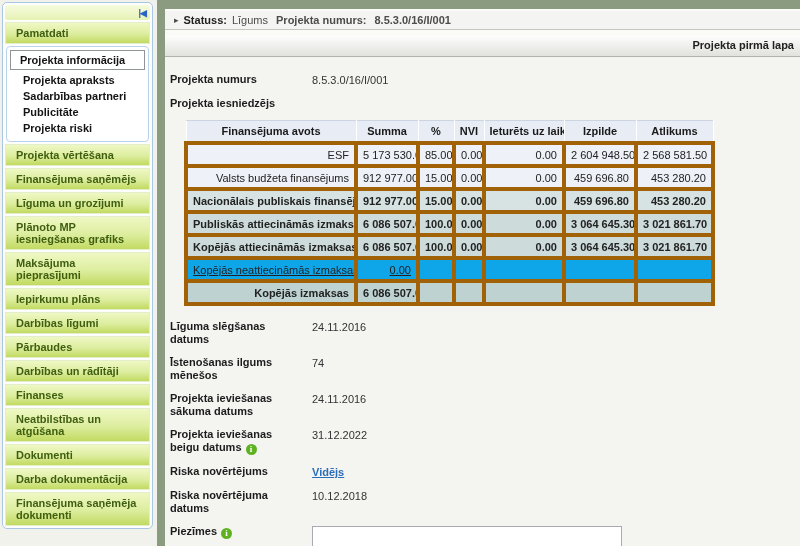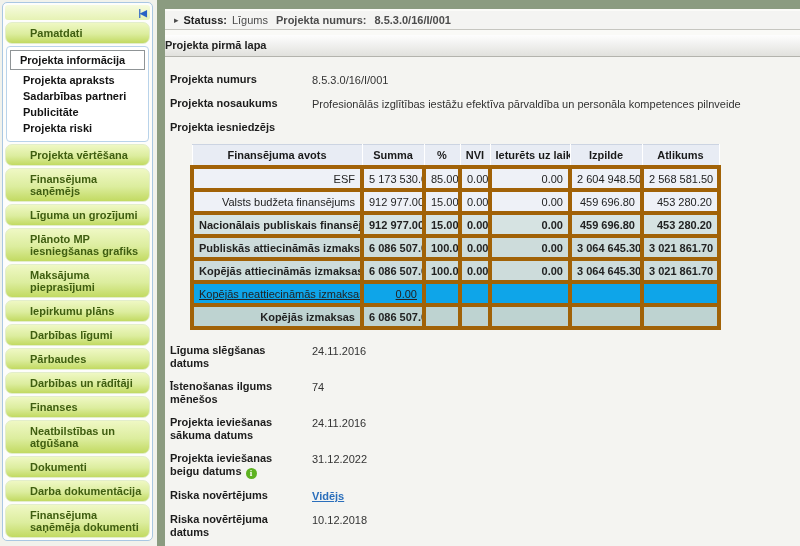--- a/index.html
+++ b/index.html
@@ -7,53 +7,53 @@
   body { font-family:"Liberation Sans", sans-serif; font-size:11px; background:#eef0e9; }
   .page { display:flex; width:800px; height:546px; }
 
   
   .sidebar-col { width:157px; flex:0 0 157px; background:#f1f2ec; padding:2px 4px 0 2px; }
   .sidebar-panel { background:#fdfdfb; border:1px solid #a9c7e2; border-radius:5px; padding:2px; }
   .collapse-bar { height:15px; background:linear-gradient(to bottom,#f6fbdf,#e6f2b4);
                   border-radius:3px; text-align:right; padding:0 4px; line-height:14px; }
   .collapse-icon { color:#2a62c5; font-weight:bold; font-size:9px; cursor:pointer; letter-spacing:-1px; }
   .menu-section { background:linear-gradient(to bottom,#eff8c4 0%,#dced9e 55%,#c2da62 100%);
-                  color:#3f5e10; font-weight:bold; padding:4px 6px 4px 24px; margin-top:2px;
-                  border:1px solid #e3eecb; border-radius:7px; line-height:12px; cursor:pointer; }
+                  color:#3f5e10; font-weight:bold; padding:4px 6px 4px 10px; margin-top:2px;
+                  border:1px solid #e3eecb; border-radius:0; line-height:12px; cursor:pointer; }
   .submenu { background:#fff; border:1px solid #b9d3ea; border-radius:4px; margin:2px 1px; padding:3px 3px 5px 3px; }
   .submenu-item { font-weight:bold; color:#141414; padding:2px 4px 2px 13px; line-height:12px; cursor:pointer; }
   .submenu-item.active { background:#fff; border:1px solid #8f9496; padding:3px 4px 3px 9px; margin-bottom:2px; }
 
   
   .content-col { flex:1; background:#f4f4f1; border-left:8px solid #8b9b80; display:flex; flex-direction:column; }
   .sage-top { height:11px; background:#8b9b80; border-bottom:2px solid #fbfbf8; }
   .status-row { height:19px; background:#f4f4f2; border-bottom:1px solid #c6c6c0;
                 display:flex; align-items:center; padding-left:9px; gap:5px; }
   .status-arrow { color:#4a4a4a; font-size:9px; cursor:pointer; }
   .status-label { font-weight:bold; color:#222; }
   .status-value { color:#4c4c4c; }
   .pn-label,.pn-value { font-weight:bold; color:#4c4c4c; margin-left:3px; }
   .gap-row { height:5px; background:#fafaf7; }
   .title-bar { height:22px; background:linear-gradient(to bottom,#fefefe,#e1e1dd);
-               border-bottom:1px solid #b3b3ad; text-align:left; font-weight:bold; color:#222;
+               border-bottom:1px solid #b3b3ad; text-align:right; font-weight:bold; color:#222;
                line-height:21px; padding-right:6px; }
 
   .content-body { flex:1; padding:16px 8px 0 5px; overflow:hidden; }
 
   .field-row { display:grid; grid-template-columns:142px 1fr; margin-bottom:10px; }
   .field-label { font-weight:bold; color:#1c1c1c; line-height:13px; padding-right:22px; }
   .field-value { color:#333; line-height:13px; padding-top:1px; }
   .value-link { color:#2a6ebb; font-weight:bold; text-decoration:underline; cursor:pointer; }
   .info-icon { display:inline-block; width:11px; height:11px; border-radius:50%; background:#5eb222;
                color:#fff; font-weight:bold; font-size:9px; line-height:11px; text-align:center;
                margin-left:4px; vertical-align:-1px; font-family:"Liberation Serif",serif; cursor:pointer; }
   .notes-textarea { width:310px; height:46px; border:1px solid #a9abb0; background:#fff; resize:none; }
 
   
-  table.fin { border-collapse:collapse; margin:2px 0 14px 20px; table-layout:fixed; width:527px; }
+  table.fin { border-collapse:collapse; margin:2px 0 14px 14px; table-layout:fixed; width:527px; }
   table.fin th { background:#e8ecf4; color:#1a1a1a; font-weight:bold; text-align:center;
                  border:1px solid #fff; border-top:1px solid #ccd4e2; border-bottom:1px solid #bfc9d8;
                  padding:4px 5px; white-space:nowrap; overflow:hidden; }
   table.fin td { border:4px solid #a16207; padding:3.5px 5px; text-align:right; white-space:nowrap; overflow:hidden; color:#222; }
   table.fin col.c0{width:170px} table.fin col.c1{width:62px} table.fin col.c2{width:36px}
   table.fin col.c3{width:30px} table.fin col.c4{width:80px} table.fin col.c5{width:72px} table.fin col.c6{width:77px}
   tr.row-light td { background:#eef1f7; }
   tr.row-subtotal td { background:#d6e3e2; font-weight:bold; }
   tr.row-subtotal2 td { background:#cddcdb; font-weight:bold; }
   tr.row-plain td { background:#0ea5e9;text-decoration:underline; }
@@ -111,24 +111,20 @@
 
     <div class="title-bar">
       <span>Projekta pirmā lapa</span>
     </div>
 
     <div class="content-body">
       <div>
           <div class="field-row">
             <div class="field-label"><span>Projekta numurs</span></div>
             <div class="field-value">8.5.3.0/16/I/001</div>
-          </div>
-          <div class="field-row">
-            <div class="field-label"><span>Projekta nosaukums</span></div>
-            <div class="field-value">Profesionālās izglītības iestāžu efektīva pārvaldība un personāla kompetences pilnveide</div>
           </div>
           <div class="field-row">
             <div class="field-label"><span>Projekta iesniedzējs</span></div>
           </div>
         </div>
 
       <table class="fin">
         <colgroup>
           <col class="c0">
             <col class="c1">

